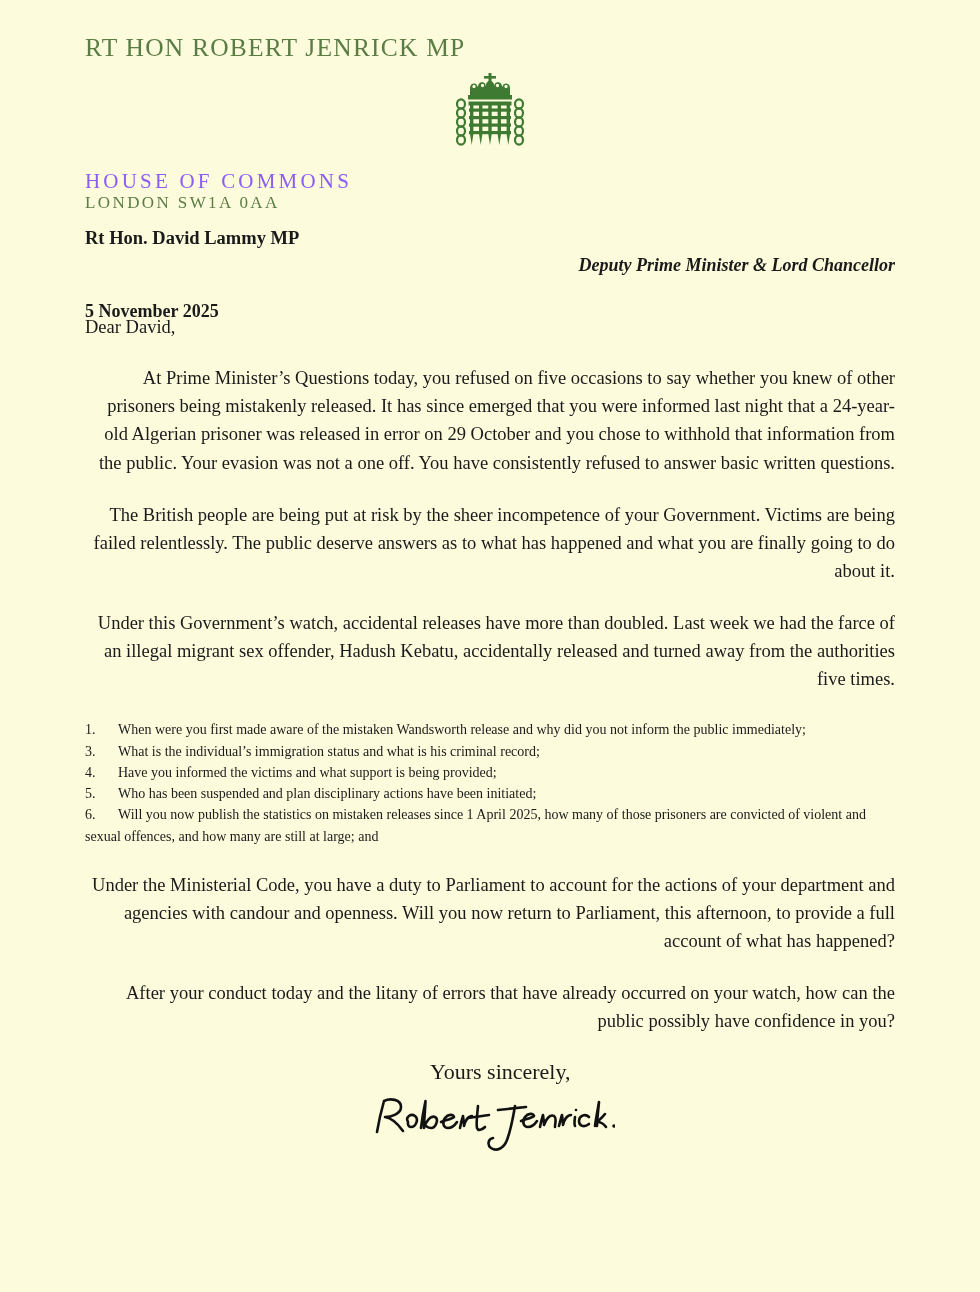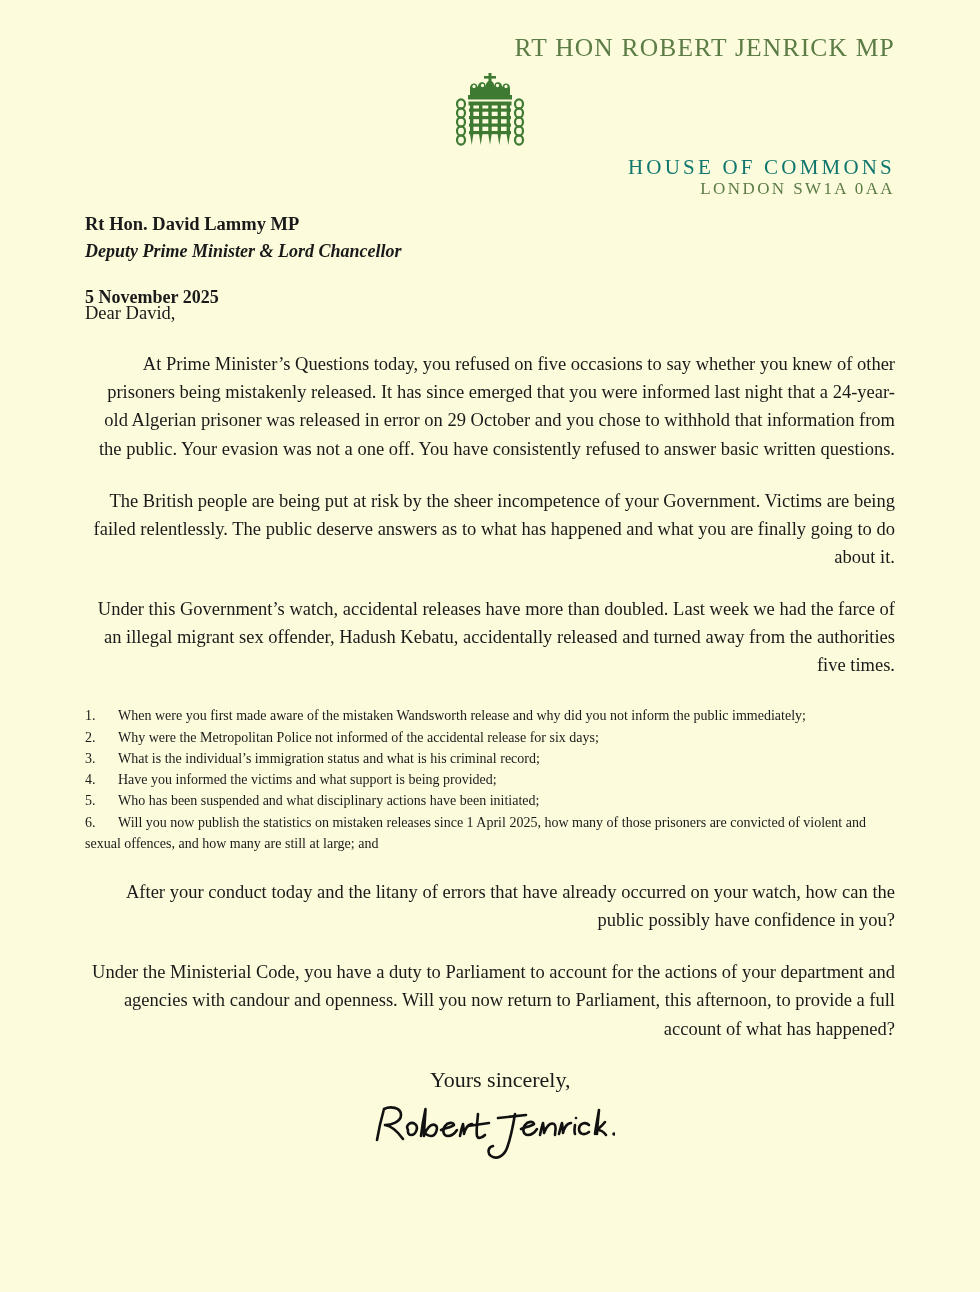--- a/index.html
+++ b/index.html
@@ -17,40 +17,41 @@
   .page {
     position: relative;
     width: 980px;
     height: 1292px;
     box-sizing: border-box;
     padding: 0 85px;
   }
 
   
   .letterhead {
-    text-align: right;
+    text-align: left;
     padding-top: 34px;
   }
   .lh-name {
     font-size: 25.5px;
     letter-spacing: 1.2px;
     color: #5c7c46;
     font-weight: 400;
     line-height: 1.1;
   }
   .crest {
     margin: 11px auto 0;
     width: 84px;
     height: 82px;
     display: block;
   }
   .lh-house {
+    margin-top: 14px;
     font-size: 21px;
     letter-spacing: 3.2px;
-    color: #0f766e;
+    color: #8b5cf6;
     line-height: 1.15;
   }
   .lh-address {
     font-size: 17px;
     letter-spacing: 2.4px;
     color: #5c7c46;
     line-height: 1.15;
   }
 
   
@@ -60,20 +61,21 @@
   .rec-name {
     font-size: 18.5px;
     font-weight: bold;
     line-height: 1.45;
   }
   .rec-title {
     font-size: 18px;
     font-weight: bold;
     font-style: italic;
     line-height: 1.45;
+    text-align: right;
   }
 
   
   .date-row {
     margin-top: 23px;
     font-size: 18px;
     font-weight: bold;
     line-height: 1.2;
   }
 
@@ -191,38 +193,35 @@
 
   <div class="body-para">At Prime Minister’s Questions today, you refused on five occasions to say whether you knew of other prisoners being mistakenly released. It has since emerged that you were informed last night that a 24-year-old Algerian prisoner was released in error on 29 October and you chose to withhold that information from the public. Your evasion was not a one off. You have consistently refused to answer basic written questions.</div>
   <div class="body-para">The British people are being put at risk by the sheer incompetence of your Government. Victims are being failed relentlessly. The public deserve answers as to what has happened and what you are finally going to do about it.</div>
   <div class="body-para">Under this Government’s watch, accidental releases have more than doubled. Last week we had the farce of an illegal migrant sex offender, Hadush Kebatu, accidentally released and turned away from the authorities five times.</div>
 
   <div class="list-block">
     <div class="list-item">
       <span class="num">1.</span><span>When were you first made aware of the mistaken Wandsworth release and why did you not inform the public immediately;</span>
     </div>
     <div class="list-item">
-      <span class="num">2.</span><span>Why were the Metropolitan Police not informed of the accidental release for six days;</span>
-    </div>
-    <div class="list-item">
       <span class="num">3.</span><span>What is the individual’s immigration status and what is his criminal record;</span>
     </div>
     <div class="list-item">
       <span class="num">4.</span><span>Have you informed the victims and what support is being provided;</span>
     </div>
     <div class="list-item">
-      <span class="num">5.</span><span>Who has been suspended and what disciplinary actions have been initiated;</span>
+      <span class="num">5.</span><span>Who has been suspended and plan disciplinary actions have been initiated;</span>
     </div>
     <div class="list-item">
       <span class="num">6.</span><span>Will you now publish the statistics on mistaken releases since 1 April 2025, how many of those prisoners are convicted of violent and sexual offences, and how many are still at large; and</span>
     </div>
   </div>
 
+  <div class="body-para">Under the Ministerial Code, you have a duty to Parliament to account for the actions of your department and agencies with candour and openness. Will you now return to Parliament, this afternoon, to provide a full account of what has happened?</div>
   <div class="body-para">After your conduct today and the litany of errors that have already occurred on your watch, how can the public possibly have confidence in you?</div>
-  <div class="body-para">Under the Ministerial Code, you have a duty to Parliament to account for the actions of your department and agencies with candour and openness. Will you now return to Parliament, this afternoon, to provide a full account of what has happened?</div>
 
   <div class="closing">Yours sincerely,</div>
 
   <div class="sign-wrap">
     <svg class="signature" viewBox="0 0 250 66">
       <g fill="none" stroke="#111111" stroke-width="2.6" stroke-linecap="round" stroke-linejoin="round">
 
         <path d="M12 42 C14 30 17 18 19 11 C25 8 36 9 36 17 C36 24 26 27 20 27 C27 28 33 34 38 41"></path>
 
         <path d="M43 32 C40 27 46 23 50 26 C54 29 51 37 46 37 C43.5 37 42.5 34.5 43 32 Z"></path>

